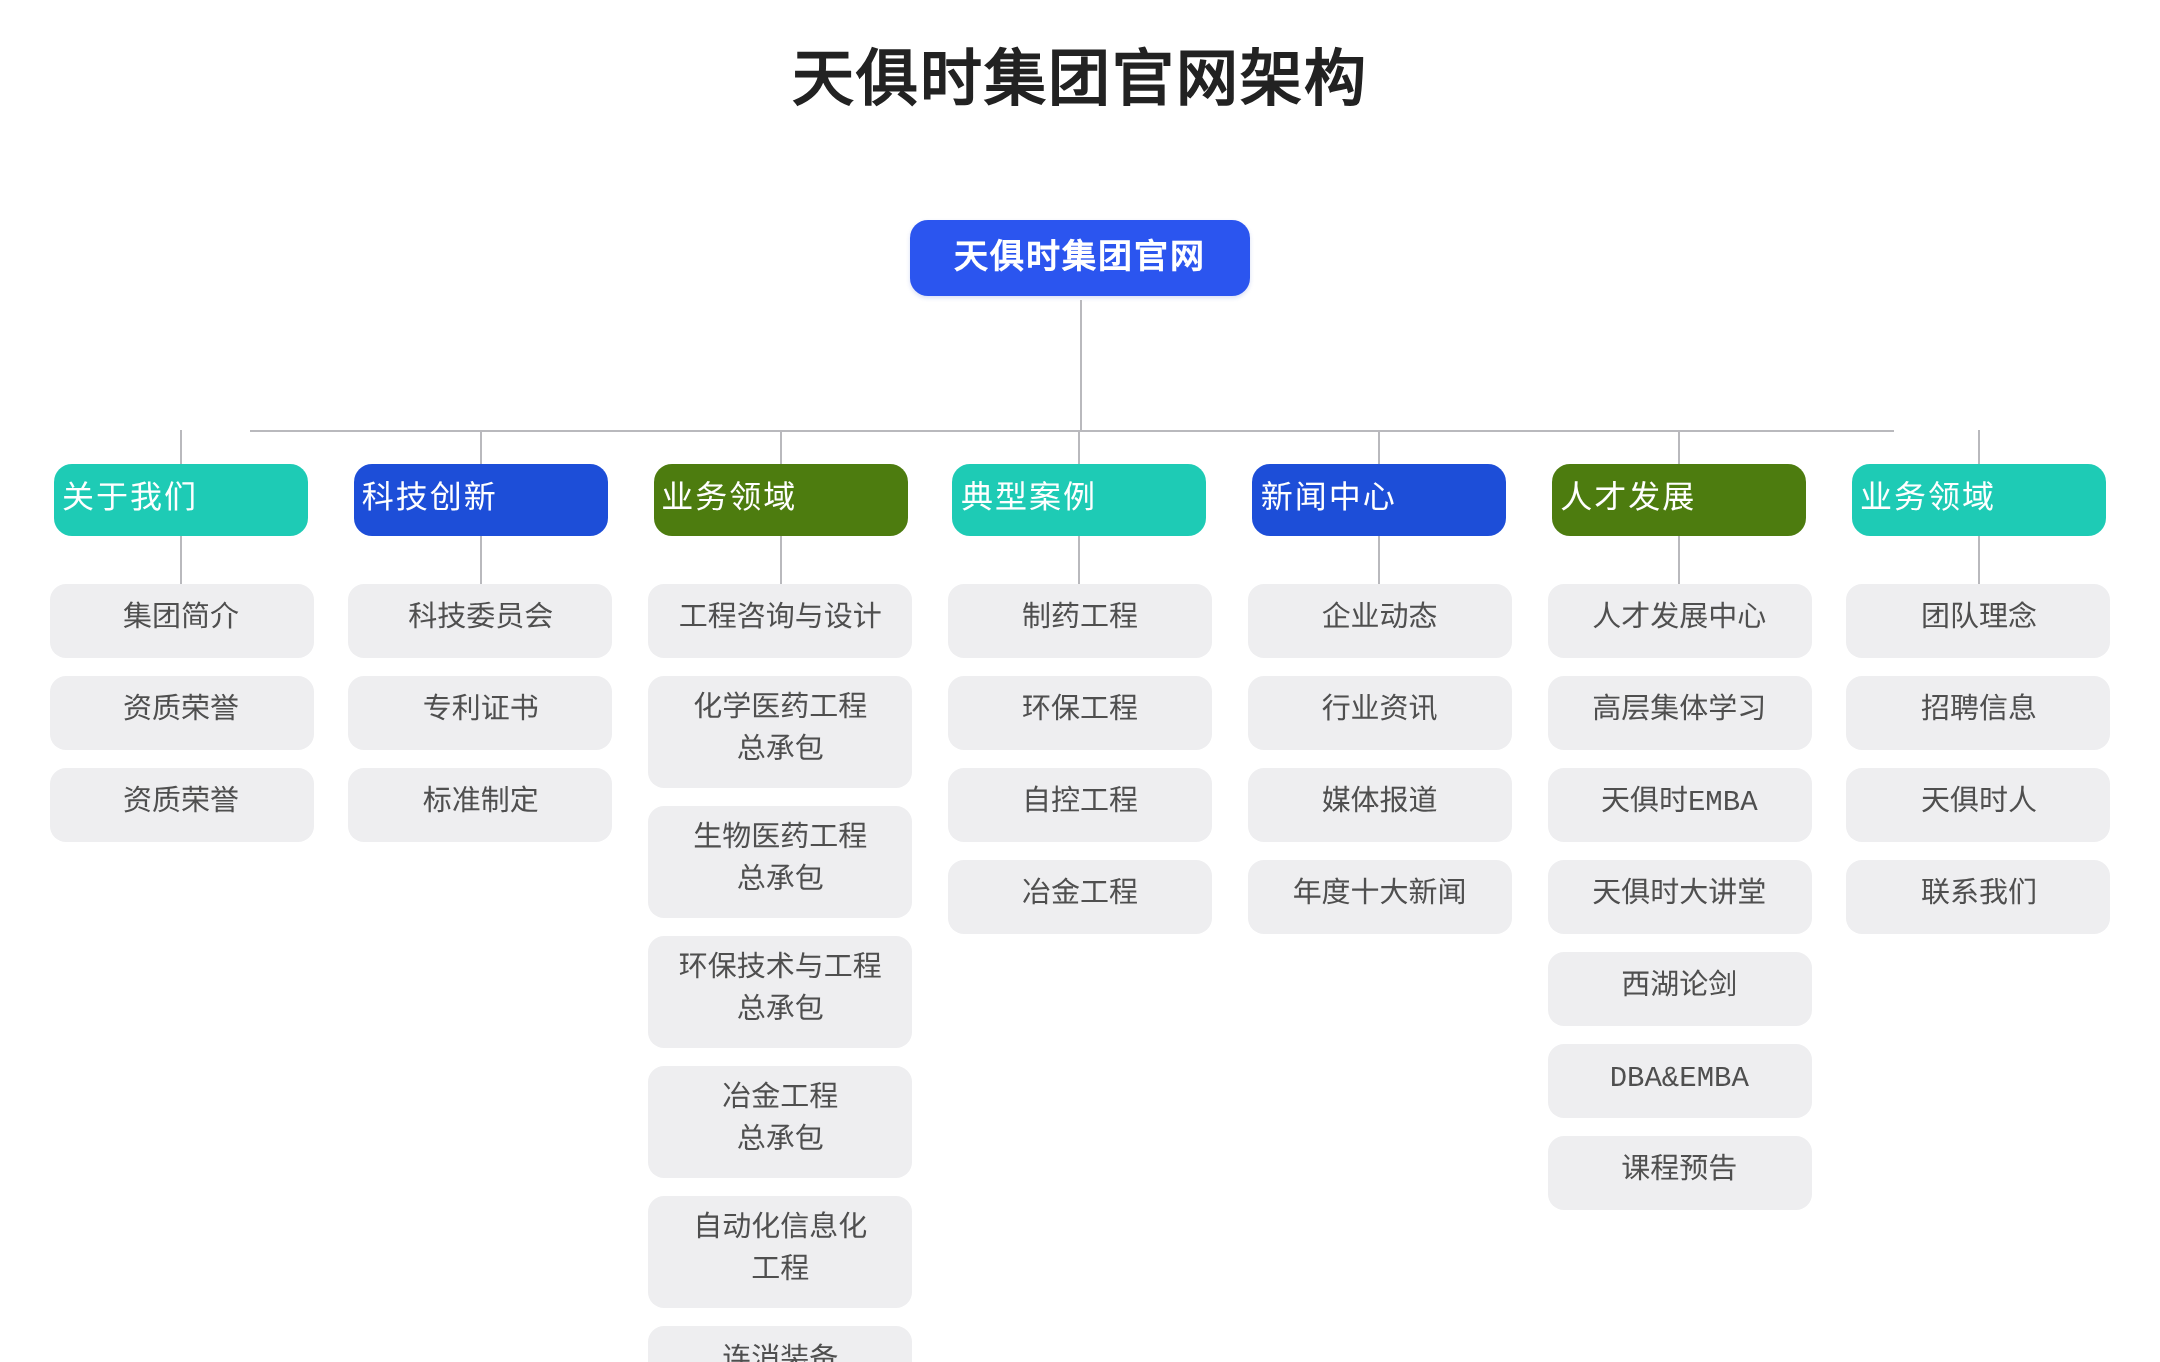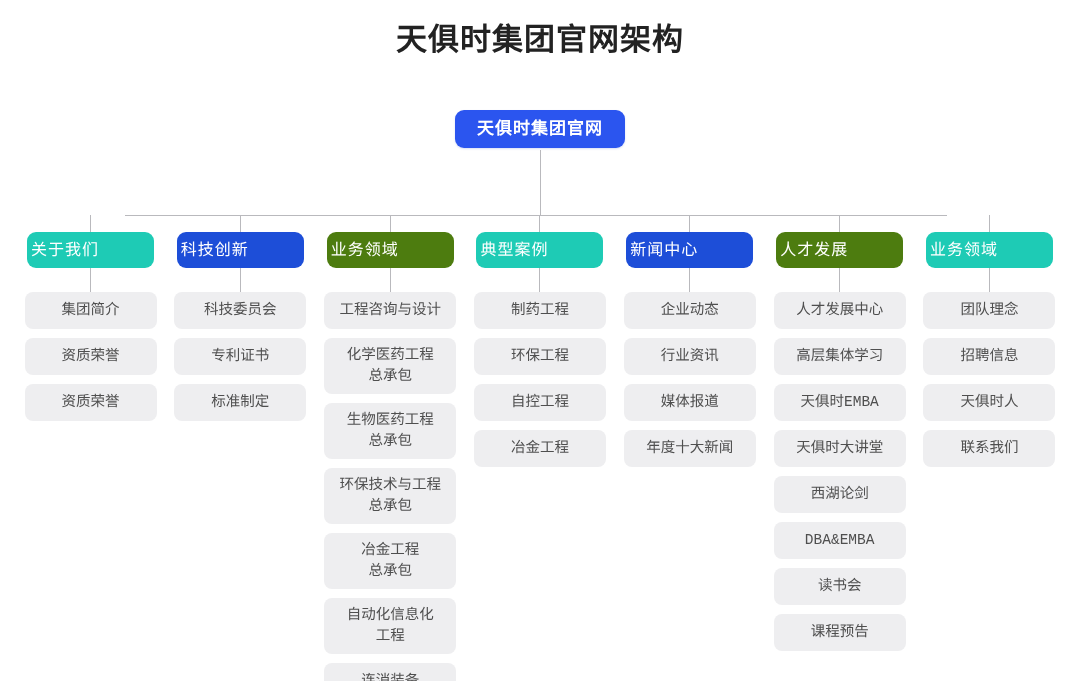--- a/index.html
+++ b/index.html
@@ -232,21 +232,20 @@
         <div class="col-drop"></div>
         <div class="col-header blue">人才发展</div>
         <div class="header-drop"></div>
         <div class="items">
           <div class="item">人才发展中心</div>
           <div class="item">高层集体学习</div>
           <div class="item">天俱时EMBA</div>
           <div class="item">天俱时大讲堂</div>
           <div class="item">西湖论剑</div>
           <div class="item">DBA&amp;EMBA</div>
-          <div class="item">读书会</div>
           <div class="item">课程预告</div>
         </div>
       </div>
       <div class="column">
         <div class="col-drop"></div>
         <div class="col-header teal">业务领域</div>
         <div class="header-drop"></div>
         <div class="items">
           <div class="item">团队理念</div>
           <div class="item">招聘信息</div>

